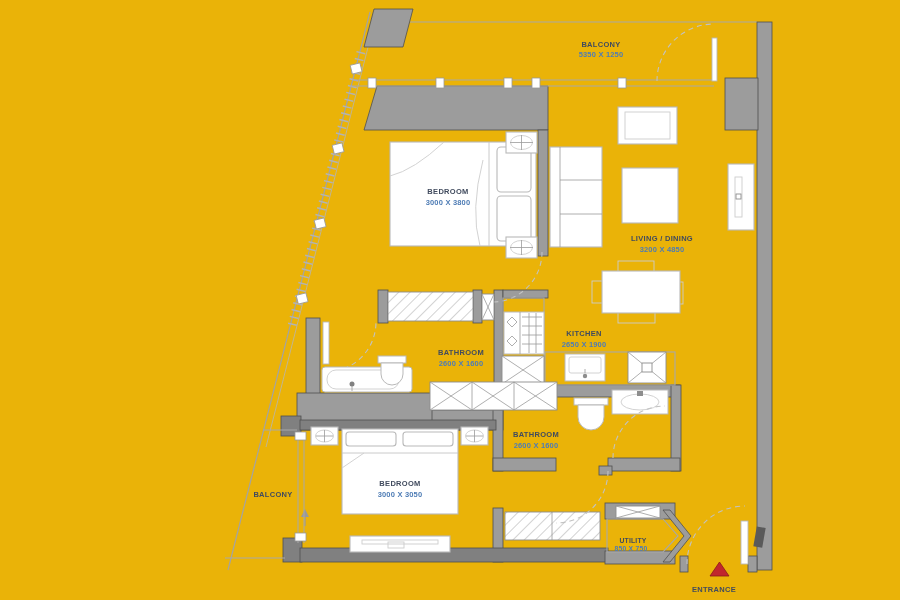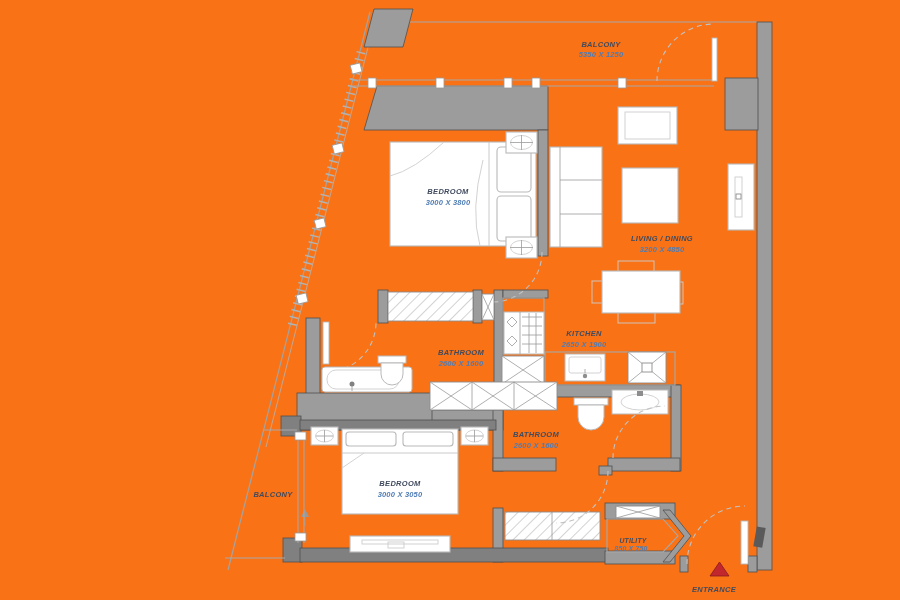--- a/index.html
+++ b/index.html
@@ -1,17 +1,17 @@
 <!DOCTYPE html>
 <html style="--wall: #9c9c9c; --wall-edge: #4f4f4f; --wall-dark: #808080; --furn: #b9b9b9; --furn-light: #cdcdcd; --door: #c2c2c2; --label: #414b5e; --dims: #4e7cb5; --marker: #c1272d;"><head>
 <meta charset="utf-8">
 <style>
   html,body{margin:0;padding:0;background:#fff;}
-  .stage{width:900px;height:600px;background:#f97316;position:relative;overflow:hidden;
-         font-family:"Liberation Sans",sans-serif;font-style:italic;}
+  .stage{width:900px;height:600px;background:#eab308;position:relative;overflow:hidden;
+         font-family:"Liberation Sans",sans-serif;}
   svg{display:block;}
   .wall{fill:var(--wall);stroke:var(--wall-edge);stroke-width:.8;}
   .wall-dk{fill:var(--wall-dark);stroke:var(--wall-edge);stroke-width:.8;}
   .furn{fill:#fff;stroke:var(--furn);stroke-width:1.1;}
   .furn-lt{fill:none;stroke:var(--furn-light);stroke-width:.9;}
   .fixture{fill:#fff;stroke:var(--furn);stroke-width:1;}
   .door-arc{fill:none;stroke:var(--door);stroke-width:1.1;stroke-dasharray:5 4;}
   .panel{fill:#fff;stroke:var(--furn);stroke-width:.9;}
   .xbox{fill:#fff;stroke:#8d8d8d;stroke-width:.9;}
   .xline{stroke:#9a9a9a;stroke-width:.8;}

